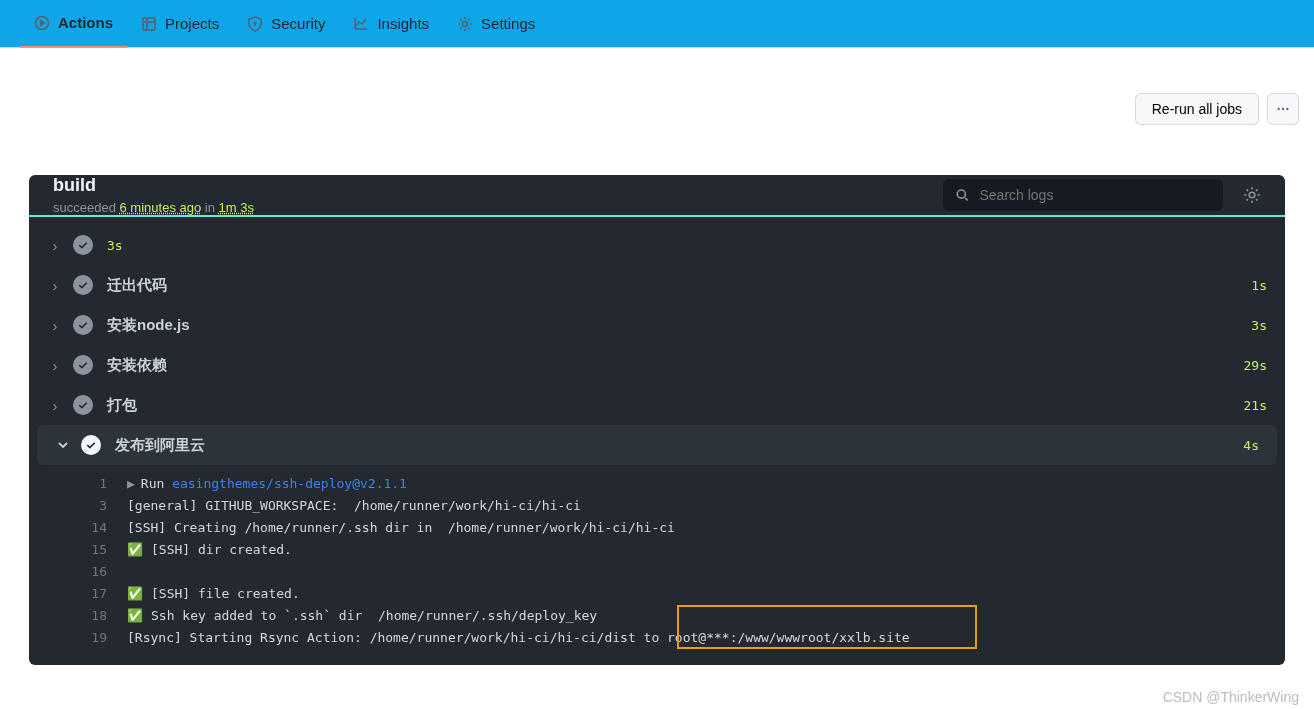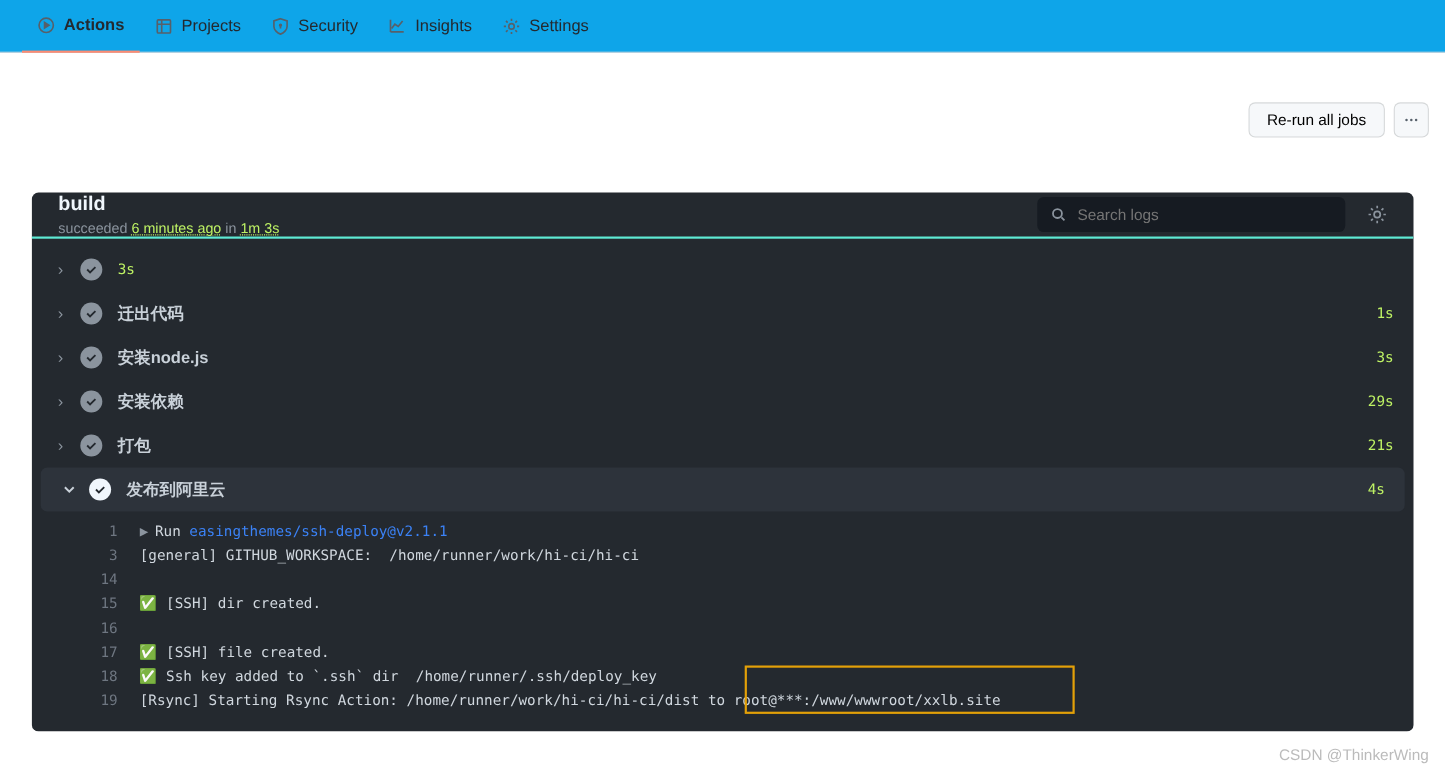--- a/index.html
+++ b/index.html
@@ -27,21 +27,21 @@
 .step-status.success { background:#8b949e; }
 .step-status svg { width:12px; height:12px; fill:#24292f; }
 .step-name { flex:1; font-weight:600; }
 .step-time { color:#bef264; font-size:13px; font-family:ui-monospace,SFMono-Regular,monospace; }
 .log-area { padding:8px 0 8px 0; font-family:ui-monospace,SFMono-Regular,"SF Mono",Menlo,Consolas,monospace; font-size:13px; line-height:22px; color:#d0d7de; position:relative; }
 .log-line { display:flex; }
 .log-num { width:98px; text-align:right; padding-right:20px; color:#6e7681; flex-shrink:0; user-select:none; }
 .log-text { white-space:pre; }
 .log-caret { color:#8b949e; margin-right:6px; }
 .highlight-box { position:absolute; border:2px solid #e3a008; pointer-events:none; }
-.watermark { position:fixed; right:15px; bottom:15px; color:rgba(120,120,120,0.5); font-size:14px; }
+.watermark { position:fixed; right:15px; bottom:4px; color:rgba(120,120,120,0.5); font-size:14px; }
 </style>
 </head>
 <body>
 
 <div class="nav">
   <div class="nav-item active">
     <svg class="nav-icon" viewBox="0 0 16 16">
         <circle cx="8" cy="8" r="6.5"></circle>
         <path d="M6.5 5.5 L10.5 8 L6.5 10.5 Z" fill="#57606a"></path>
       </svg>
@@ -187,20 +187,21 @@
         <div class="log-line">
           <span class="log-num">1</span>
           <span class="log-text"><span class="log-caret">▶</span><span>Run </span><span style="color:#3b82f6">easingthemes/ssh-deploy@v2.1.1</span></span>
         </div>
         <div class="log-line">
             <span class="log-num">3</span>
             <span class="log-text">[general] GITHUB_WORKSPACE:  /home/runner/work/hi-ci/hi-ci</span>
           </div>
         <div class="log-line">
             <span class="log-num">14</span>
+            <span class="log-text">[SSH] Creating /home/runner/.ssh dir in  /home/runner/work/hi-ci/hi-ci</span>
           </div>
         <div class="log-line">
             <span class="log-num">15</span>
             <span class="log-text">✅ [SSH] dir created.</span>
           </div>
         <div class="log-line">
             <span class="log-num">16</span>
           </div>
         <div class="log-line">
             <span class="log-num">17</span>

